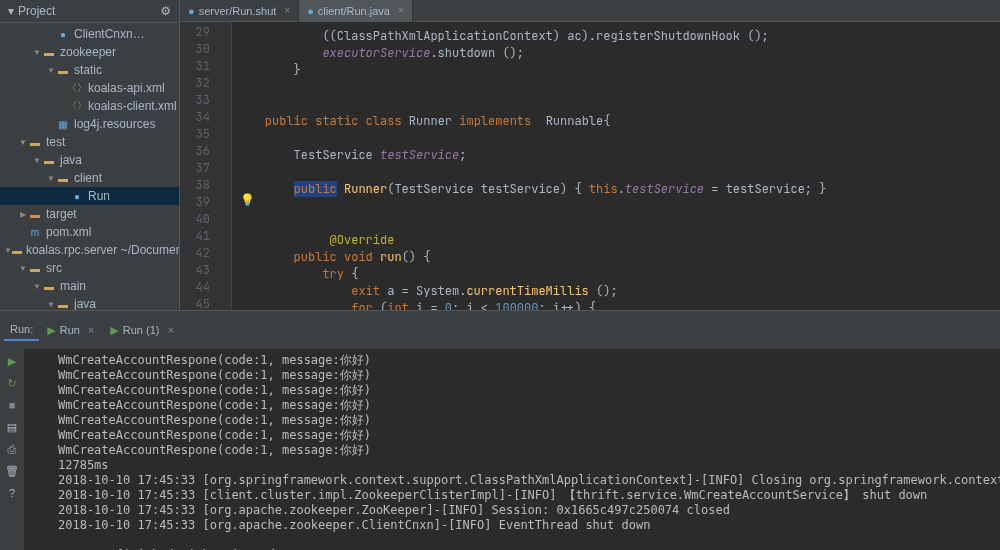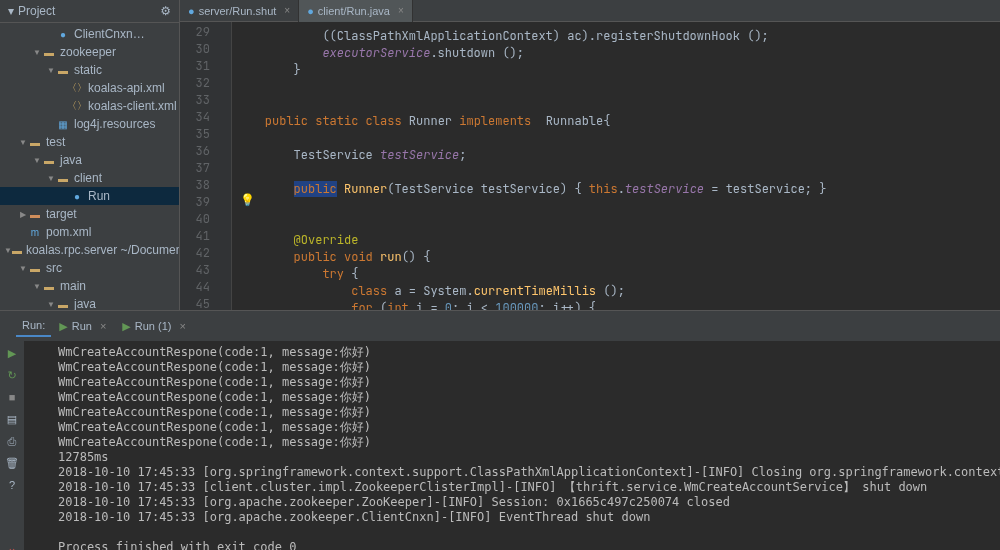--- a/index.html
+++ b/index.html
@@ -17,26 +17,26 @@
 .tab-bar { height: 22px; background: #3c3f41; border-bottom: 1px solid #555; display: flex; align-items: center; }
 .tab { height: 22px; padding: 0 8px; display: flex; align-items: center; gap: 4px; border-right: 1px solid #323232; font-size: 11px; }
 .tab.active { background: #515658; }
 .tab .close { color: #888; font-size: 10px; margin-left: 4px; }
 .editor-body { flex: 1; display: flex; overflow: hidden; }
 .gutter { width: 36px; background: #313335; color: #606366; text-align: right; padding-right: 6px; font-family: "JetBrains Mono", Consolas, monospace; font-size: 12px; line-height: 17px; padding-top: 2px; }
 .gutter-extra { width: 16px; background: #313335; border-right: 1px solid #444; }
 .code { flex: 1; font-family: "JetBrains Mono", Consolas, monospace; font-size: 12px; line-height: 17px; padding-top: 6px; padding-left: 4px; white-space: pre; overflow: hidden; }
 .code .kw { color: #cc7832; }
 .code .num { color: #6897bb; }
-.code .ann { color: #bbb529; }
+.code .ann { color: #bbb529; margin-left: 36px; }
 .code .fn { color: #ffc66d; }
 .code .fld { color: #9876aa; font-style: italic; }
 .code .hl-box { background: #214283; }
 .bottom-panel { flex: 1; display: flex; flex-direction: column; background: #2b2b2b; border-top: 1px solid #555; }
-.run-tabs { height: 30px; background: #3c3f41; display: flex; align-items: center; padding-left: 16px; font-size: 11px; }
+.run-tabs { height: 38px; background: #3c3f41; display: flex; align-items: center; padding-left: 4px; font-size: 11px; }
 .run-tab-label { padding: 0 6px; border-bottom: 2px solid #4a88c7; height: 22px; display: flex; align-items: center; }
 .run-subtab { padding: 0 8px; height: 18px; display: flex; align-items: center; gap: 4px; }
 .bottom-body { flex: 1; display: flex; }
 .run-toolbar { width: 24px; background: #3c3f41; display: flex; flex-direction: column; align-items: center; padding-top: 4px; gap: 6px; }
 .run-toolbar .tb-icon { width: 16px; height: 16px; display: flex; align-items: center; justify-content: center; font-size: 11px; }
 .console { flex: 1; font-family: Consolas, monospace; font-size: 12px; line-height: 15px; padding: 4px 6px; color: #bbbbbb; white-space: pre; overflow: hidden; margin-left: 28px; }
 .c-file { color: #61a8de; }
 .c-green { color: #629755; }
 .c-folder { color: #c9a767; }
 .c-orange { color: #d08e5b; }
@@ -187,21 +187,21 @@
     <span class="kw">public static class</span> Runner <span class="kw">implements</span>  Runnable{
 
         TestService <span class="fld">testService</span>;
 
         <span class="hl-box"><span class="kw">public</span></span> <span class="fn">Runner</span>(TestService testService) { <span class="kw">this</span>.<span class="fld">testService</span> = testService; }
 
 
         <span class="ann">@Override</span>
         <span class="kw">public void</span> <span class="fn">run</span>() {
             <span class="kw">try</span> {
-                <span class="kw">class</span> a = System.<span class="fn">currentTimeMillis</span> ();
+                <span class="kw">exit</span> a = System.<span class="fn">currentTimeMillis</span> ();
                 <span class="kw">for</span> (<span class="kw">int</span> i = <span class="num">0</span>; i &lt; <span class="num">100000</span>; i++) {
                     .getRemoteRpc ();
                 }
                 System..println (System. ()-a + );
             } (Exception e){
                 e.printStackTrace ();</div>
       </div>
     </div>
   </div>
 

